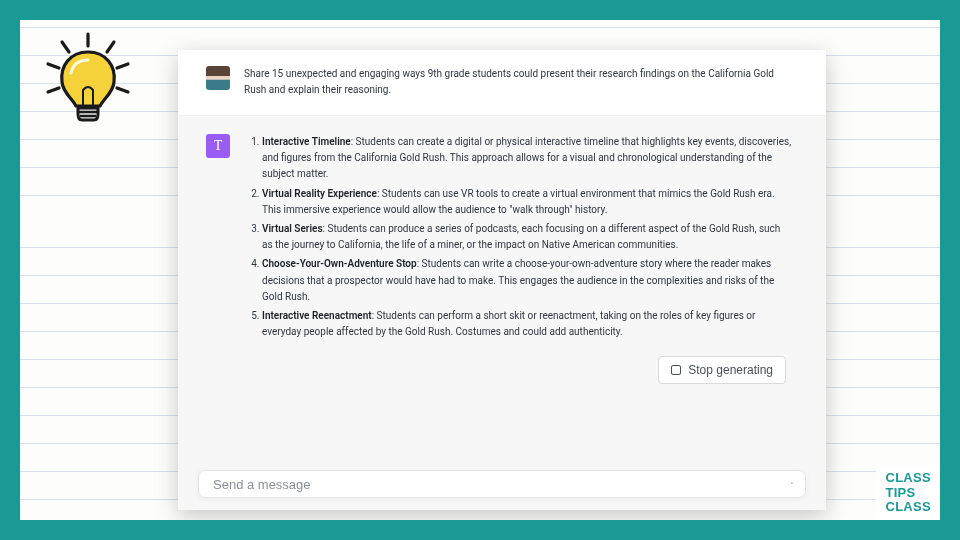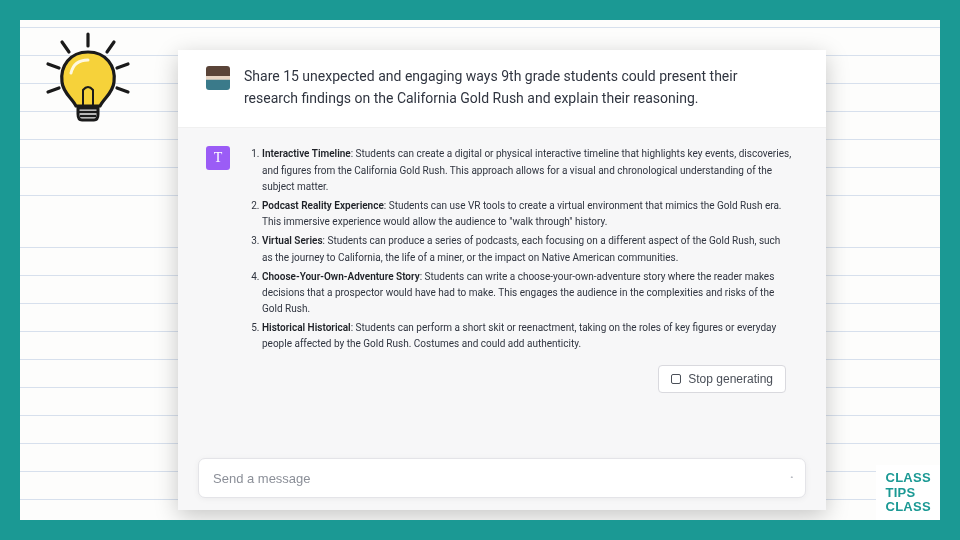--- a/index.html
+++ b/index.html
@@ -52,21 +52,21 @@
     gap: 14px;
     padding: 16px 42px 18px 28px;
     border-bottom: 1px solid #f0f0f0;
   }
   .avatar {
     width: 24px; height: 24px; flex: 0 0 24px;
     border-radius: 3px;
     background: linear-gradient(180deg,#5a4438 0%,#5a4438 40%,#e8d5c4 41%,#e8d5c4 56%,#3a7a8a 57%,#3a7a8a 100%);
   }
   .prompt-text {
-    font-size: 14px;
+    font-size: 10px;
     line-height: 1.55;
     color: #303540;
   }
   .msg-assistant {
     flex: 1;
     background: #f7f7f8;
     padding: 18px 34px 0 28px;
     display: flex;
     gap: 14px;
     overflow: hidden;
@@ -112,24 +112,25 @@
     border-radius: 2px;
   }
   .input-row {
     padding: 9px 20px 12px 20px;
     background: #f7f7f8;
   }
   .input-box {
     background: #ffffff;
     border: 1px solid #e4e4e8;
     border-radius: 7px;
-    height: 40px;
+    height: 28px;
     display: flex; align-items: center;
     padding: 0 14px;
     box-shadow: 0 1px 6px rgba(0,0,0,0.05);
+    margin-top: 21px;
   }
   .input-box input {
     flex: 1;
     border: none; outline: none;
     font-size: 13px;
     color: #303540;
     background: transparent;
   }
   .input-box input::placeholder { color: #8b8f98; }
   .send-icon { color: #b8bbc2; font-size: 14px; letter-spacing: -3px; }
@@ -178,24 +179,24 @@
       <div class="msg-user">
         <div class="avatar"></div>
         <div class="prompt-text">Share 15 unexpected and engaging ways  9th grade students could present their research findings on the California Gold Rush and explain their reasoning.</div>
       </div>
 
       <div class="msg-assistant">
         <div class="asst-badge">T</div>
         <div class="asst-body">
           <ol class="ideas">
             <li><b>Interactive Timeline</b><span>: Students can create a digital or physical interactive timeline that highlights key events, discoveries, and figures from the California Gold Rush. This approach allows for a visual and chronological understanding of the subject matter.</span></li>
-            <li><b>Podcast Reality Experience</b><span>: Students can use VR tools to create a virtual environment that mimics the Gold Rush era. This immersive experience would allow the audience to "walk through" history.</span></li>
+            <li><b>Virtual Reality Experience</b><span>: Students can use VR tools to create a virtual environment that mimics the Gold Rush era. This immersive experience would allow the audience to "walk through" history.</span></li>
             <li><b>Virtual Series</b><span>: Students can produce a series of podcasts, each focusing on a different aspect of the Gold Rush, such as the journey to California, the life of a miner, or the impact on Native American communities.</span></li>
-            <li><b>Choose-Your-Own-Adventure Story</b><span>: Students can write a choose-your-own-adventure story where the reader makes decisions that a prospector would have had to make. This engages the audience in the complexities and risks of the Gold Rush.</span></li>
-            <li><b>Historical Historical</b><span>: Students can perform a short skit or reenactment, taking on the roles of key figures or everyday people affected by the Gold Rush. Costumes and could add authenticity.</span></li>
+            <li><b>Choose-Your-Own-Adventure Stop</b><span>: Students can write a choose-your-own-adventure story where the reader makes decisions that a prospector would have had to make. This engages the audience in the complexities and risks of the Gold Rush.</span></li>
+            <li><b>Interactive Reenactment</b><span>: Students can perform a short skit or reenactment, taking on the roles of key figures or everyday people affected by the Gold Rush. Costumes and could add authenticity.</span></li>
           </ol>
         </div>
 
         <button class="stop-btn">
           <span class="stop-icon"></span>
           <span>Stop generating</span>
         </button>
       </div>
 
       <div class="input-row">

